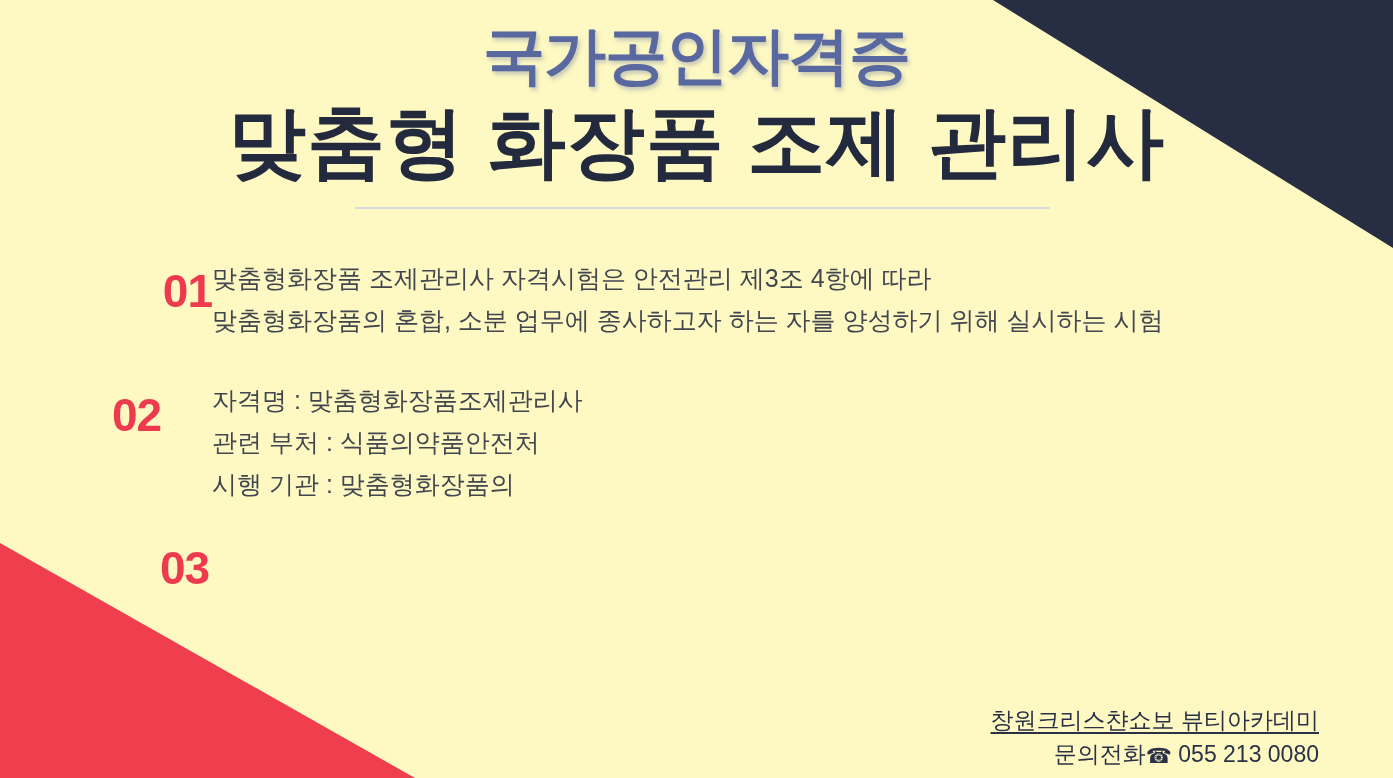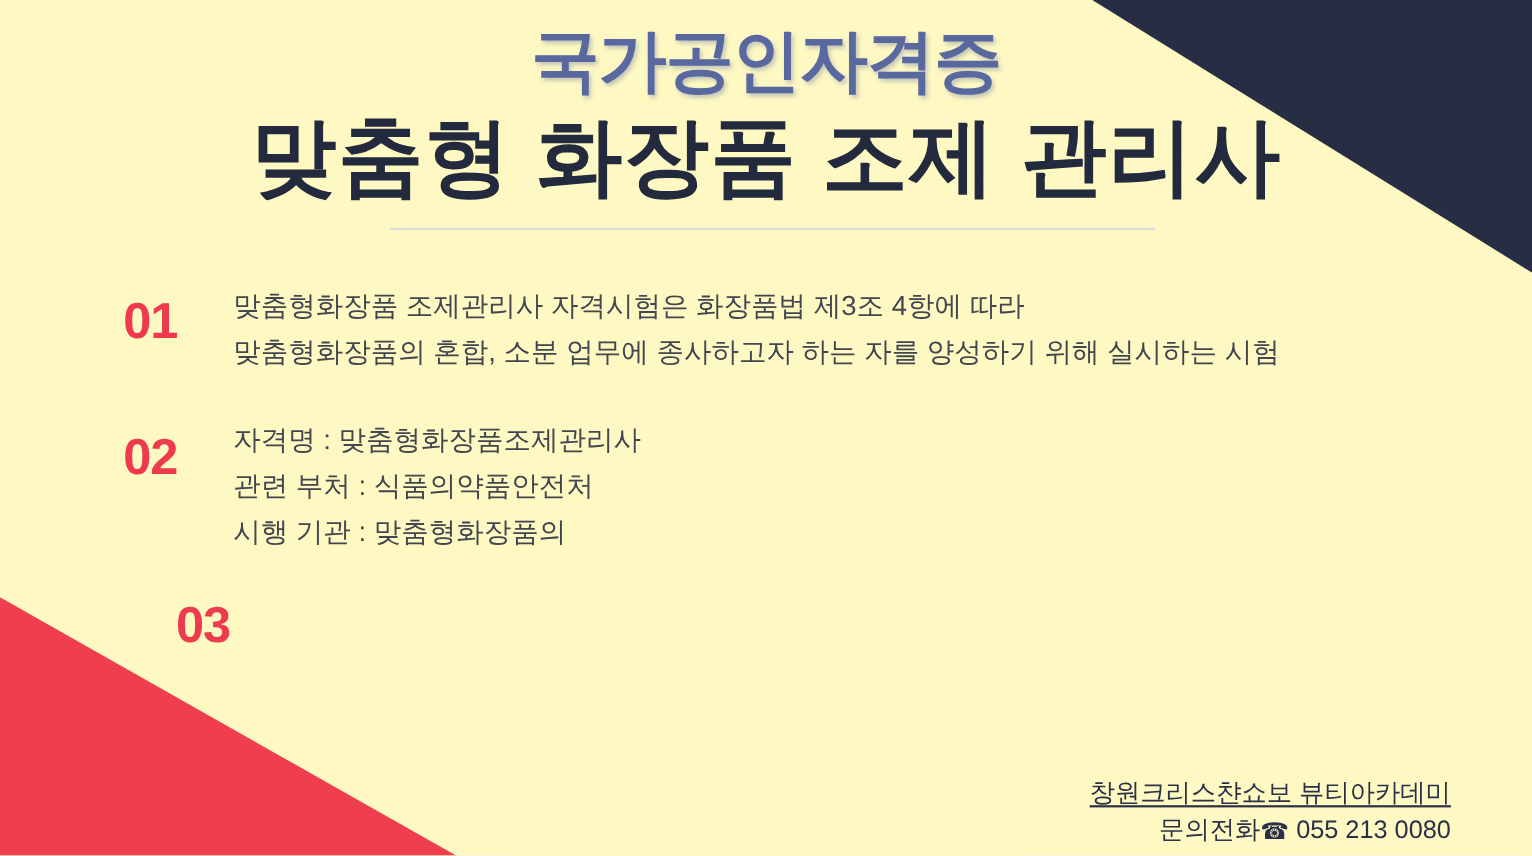--- a/index.html
+++ b/index.html
@@ -115,21 +115,21 @@
   .item-num {
     width: 100px;
     flex: 0 0 100px;
     font-size: 46px;
     font-weight: 700;
     line-height: 1;
     color: #ed3a4c;
     letter-spacing: -1px;
   }
 
-  .item-1 .item-num { padding-top: 10px; }
+  .item-1 .item-num { padding-top: 10px; text-align: right; }
   .item-2 .item-num { padding-top: 12px; }
   .item-3 .item-num { padding-top: 10px; }
 
   .item-body {
     font-size: 25px;
     line-height: 1.67;
     color: #41464f;
     white-space: nowrap;
     font-weight: 400;
   }
@@ -209,21 +209,21 @@
     <h2 class="eyebrow">국가공인자격증</h2>
     <h1 class="main-title">맞춤형 화장품 조제 관리사</h1>
   </div>
   <div class="title-rule"></div>
 
   <div class="items">
 
     <div class="item item-1">
       <div class="item-num">01</div>
       <div class="item-body">
-        <span class="line">맞춤형화장품 조제관리사 자격시험은 화장품법 제3조 4항에 따라</span>
+        <span class="line">맞춤형화장품 조제관리사 자격시험은 안전관리 제3조 4항에 따라</span>
         <span class="line">맞춤형화장품의 혼합, 소분 업무에 종사하고자 하는 자를 양성하기 위해 실시하는 시험</span>
       </div>
     </div>
 
     <div class="item item-2">
       <div class="item-num">02</div>
       <div class="item-body">
         <span class="line">자격명 : 맞춤형화장품조제관리사</span>
         <span class="line">관련 부처 : 식품의약품안전처</span>
         <span class="line">시행 기관 : 맞춤형화장품의</span>

